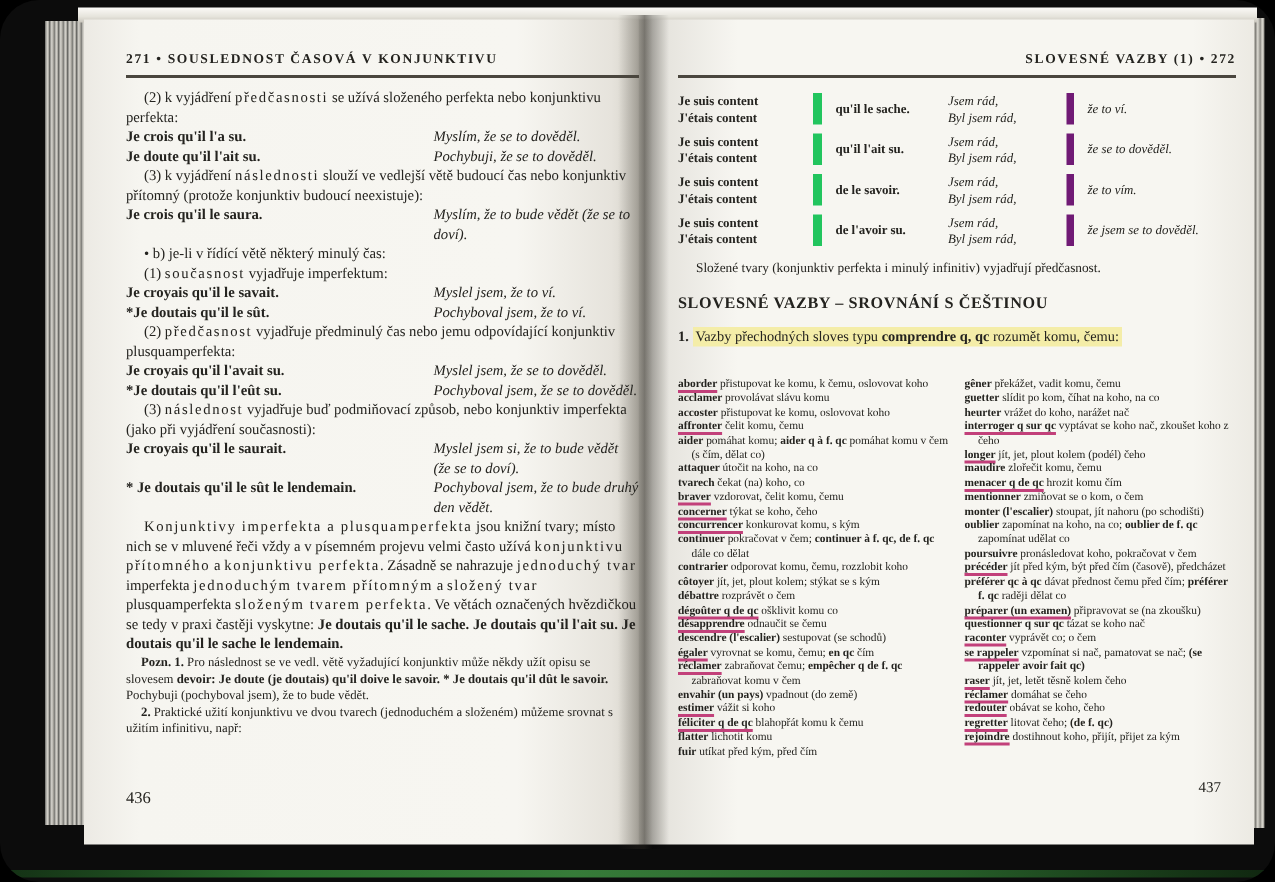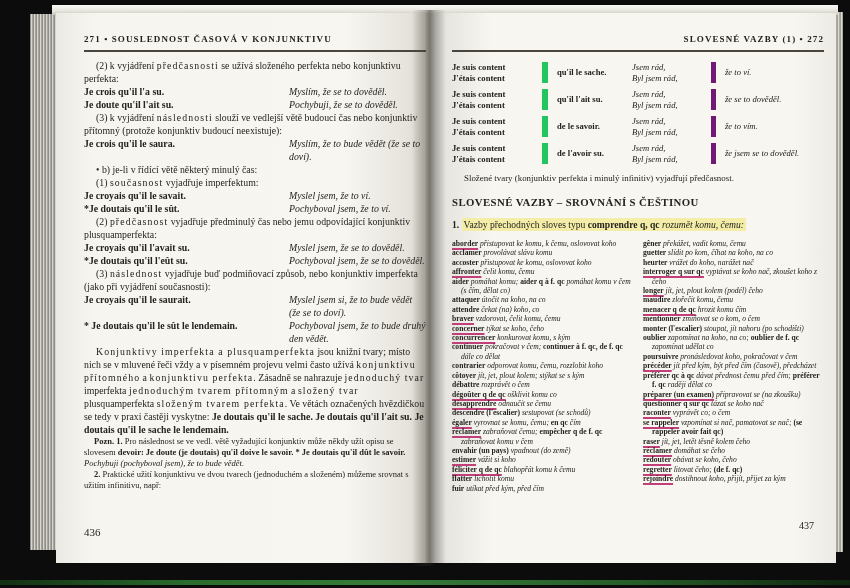--- a/index.html
+++ b/index.html
@@ -1,17 +1,17 @@
 <!DOCTYPE html>
 <html style="--ink: #24231f; --photo-bg: #0c0c0c; --acc: #c2407a; --hl: #f4eda8; --green: #2e7d32;"><head>
 <meta charset="utf-8">
 <style>
   html,body{margin:0;padding:0;background:#000;}
   .photo{position:relative;width:850px;height:588px;background:var(--photo-bg,#0c0c0c);overflow:hidden;
-         font-family:"Liberation Serif","DejaVu Serif",serif;color:var(--ink,#24231f);}
+         font-family:"Liberation Serif","DejaVu Serif",serif;color:var(--ink,#24231f);border-radius:26px;}
   
   .edges-left{position:absolute;left:30px;top:14px;width:26px;height:536px;
     background:repeating-linear-gradient(90deg,#6a6a66 0px,#d8d6cf 1.5px,#8f8d86 3px);}
   .edges-right{position:absolute;right:7px;top:12px;width:9px;height:540px;
     background:repeating-linear-gradient(90deg,#85837d 0px,#dddbd3 1.5px,#96948d 3px);}
   .top-edge{position:absolute;left:52px;top:5px;width:786px;height:10px;
     background:linear-gradient(180deg,#fbfaf7 0%,#e6e4dc 60%,#c9c6bd 100%);}
   .page{position:absolute;top:13px;height:550px;}
   .page-left{left:56px;width:370px;
     background:linear-gradient(90deg,#eceae4 0%,#f6f5f0 10%,#f7f6f1 78%,#e6e3dc 95%,#d4d1c8 100%);}
@@ -41,24 +41,24 @@
   .trow{display:grid;grid-template-columns:96px 82px 86px 1fr;padding:3px 0;}
   .c1{font-weight:700;border-right:6px solid #22c55e;padding-right:5px;}
   .c2{font-weight:700;display:flex;align-items:center;padding-left:9px;}
   .c3{font-style:italic;border-right:5px solid #701a75;padding-left:2px;}
   .c4{font-style:italic;display:flex;align-items:center;padding-left:9px;}
   .tbl-note{margin-top:5px;text-indent:12px;font-size:8.9px;}
   .sec-head{margin-top:11px;font-weight:700;font-size:10.8px;letter-spacing:.4px;}
   .subhead{margin-top:9px;font-size:9.6px;}
   .subhead .num{font-weight:700;}
   .hl{background:var(--hl,#f4eda8);padding:1px 2px;}
-  .vocab{display:flex;gap:11px;margin-top:8px;font-size:7.6px;line-height:9.4px;}
+  .vocab{display:flex;gap:11px;margin-top:20px;font-size:7.6px;line-height:9.4px;}
   .vcol{width:180px;flex:none;}
   .entry{padding-left:9px;text-indent:-9px;}
-  .b{font-weight:700;} .i{font-style:italic;}
+  .b{font-weight:700;} .i{}
   .u{text-decoration:underline;text-decoration-color:var(--acc,#c2407a);text-decoration-thickness:1.5px;text-underline-offset:1.5px;}
   .sp{letter-spacing:1.1px;}
 </style>
 </head>
 <body>
 
 <div class="photo">
   <div class="edges-left"></div>
   <div class="edges-right"></div>
   <div class="top-edge"></div>
@@ -156,21 +156,21 @@
       <span class="hl"><span>Vazby přechodných sloves typu </span><span class="b">comprendre q, qc</span><span class="i"> rozumět komu, čemu:</span></span>
     </div>
     <div class="vocab">
       <div class="vcol">
           <div class="entry"><span class="b u">aborder</span><span class="i"> přistupovat ke komu, k čemu, oslovovat koho</span></div>
           <div class="entry"><span class="b">acclamer</span><span class="i"> provolávat slávu komu</span></div>
           <div class="entry"><span class="b">accoster</span><span class="i"> přistupovat ke komu, oslovovat koho</span></div>
           <div class="entry"><span class="b u">affronter</span><span class="i"> čelit komu, čemu</span></div>
           <div class="entry"><span class="b">aider</span><span class="i"> pomáhat komu; </span><span class="b">aider q à f. qc</span><span class="i"> pomáhat komu v čem (s čím, dělat co)</span></div>
           <div class="entry"><span class="b">attaquer</span><span class="i"> útočit na koho, na co</span></div>
-          <div class="entry"><span class="b">attendre</span><span class="i"> čekat (na) koho, co</span></div>
+          <div class="entry"><span class="b">tvarech</span><span class="i"> čekat (na) koho, co</span></div>
           <div class="entry"><span class="b u">braver</span><span class="i"> vzdorovat, čelit komu, čemu</span></div>
           <div class="entry"><span class="b u">concerner</span><span class="i"> týkat se koho, čeho</span></div>
           <div class="entry"><span class="b u">concurrencer</span><span class="i"> konkurovat komu, s kým</span></div>
           <div class="entry"><span class="b">continuer</span><span class="i"> pokračovat v čem; </span><span class="b">continuer à f. qc, de f. qc</span><span class="i"> dále co dělat</span></div>
           <div class="entry"><span class="b">contrarier</span><span class="i"> odporovat komu, čemu, rozzlobit koho</span></div>
           <div class="entry"><span class="b">côtoyer</span><span class="i"> jít, jet, plout kolem; stýkat se s kým</span></div>
           <div class="entry"><span class="b">débattre</span><span class="i"> rozprávět o čem</span></div>
           <div class="entry"><span class="b u">dégoûter q de qc</span><span class="i"> ošklivit komu co</span></div>
           <div class="entry"><span class="b u">désapprendre</span><span class="i"> odnaučit se čemu</span></div>
           <div class="entry"><span class="b">descendre (l'escalier)</span><span class="i"> sestupovat (se schodů)</span></div>

